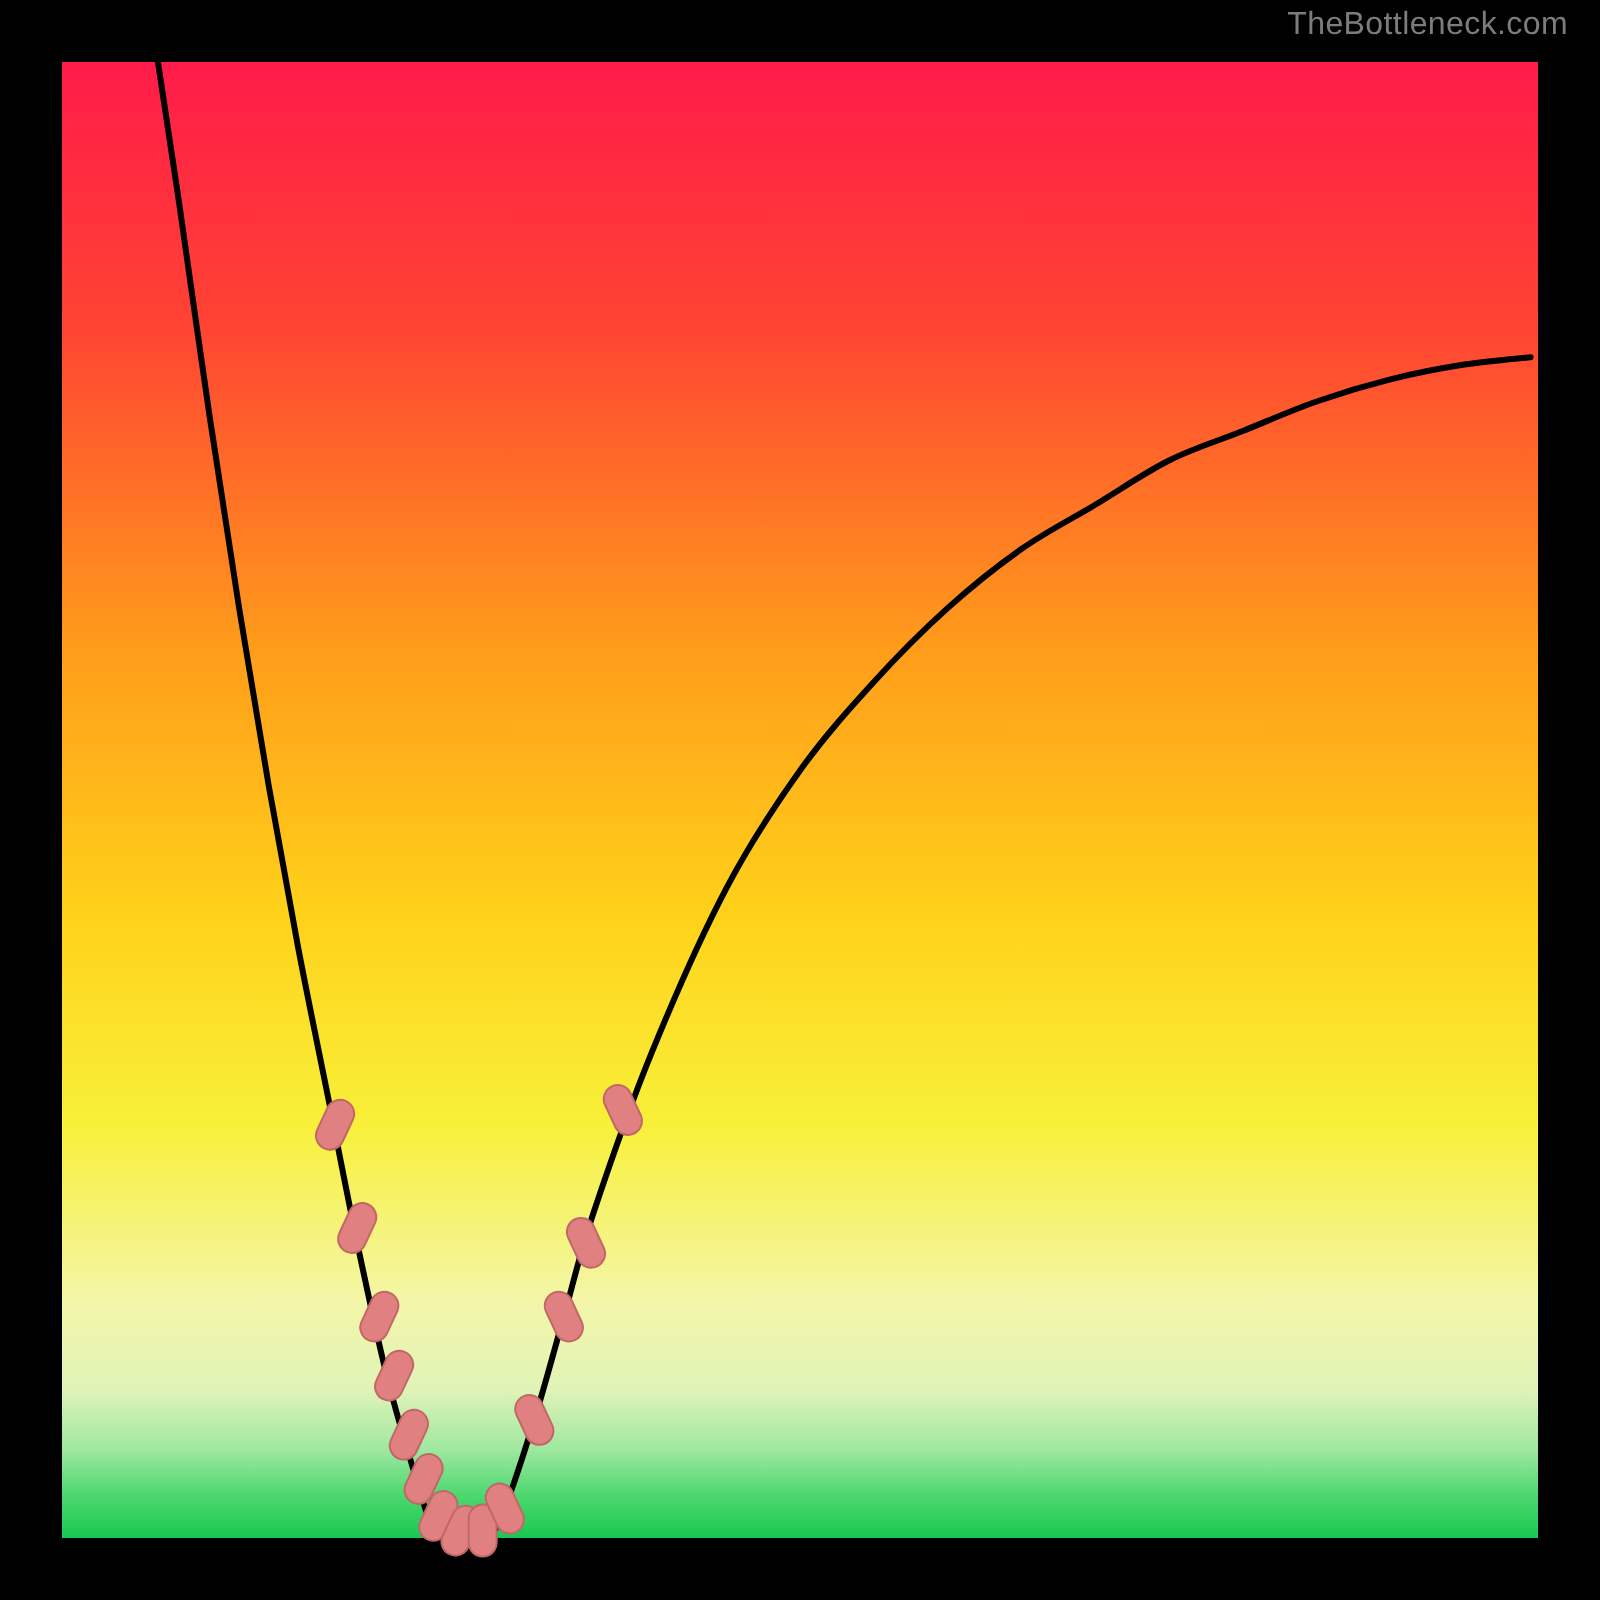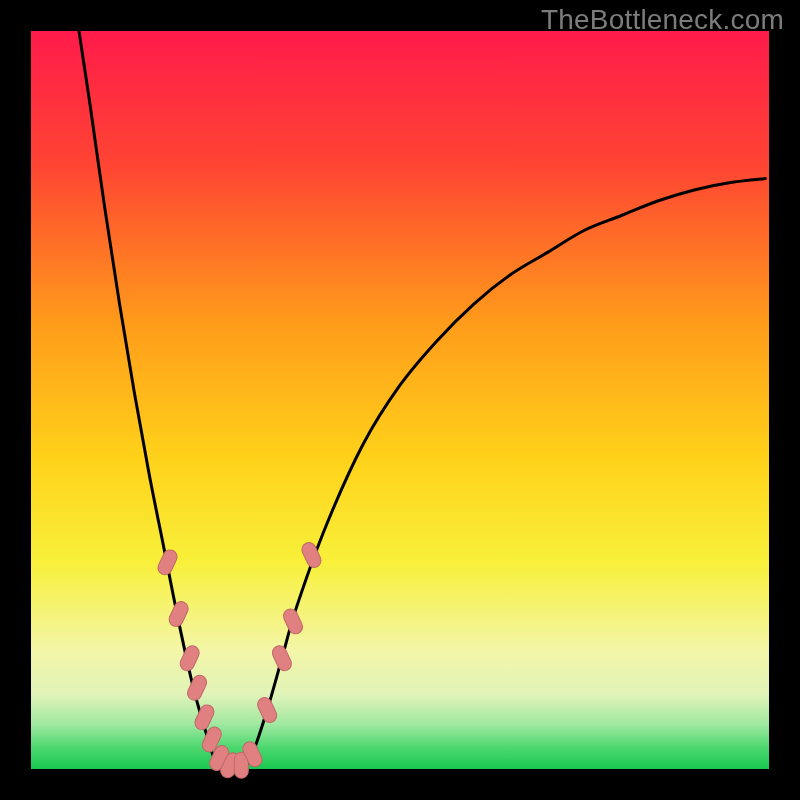--- a/index.html
+++ b/index.html
@@ -13,21 +13,21 @@
   }
   .stage {
     position: relative;
     width: 800px;
     height: 800px;
   }
   .watermark {
     position: absolute;
     top: 4px;
     right: 16px;
-    font-size: 28px;
+    font-size: 16px;
     font-weight: 400;
     color: #7c7c7c;
     letter-spacing: 0.2px;
     z-index: 50;
   }
   svg.chart {
     position: absolute;
     top: 0;
     left: 0;
   }

